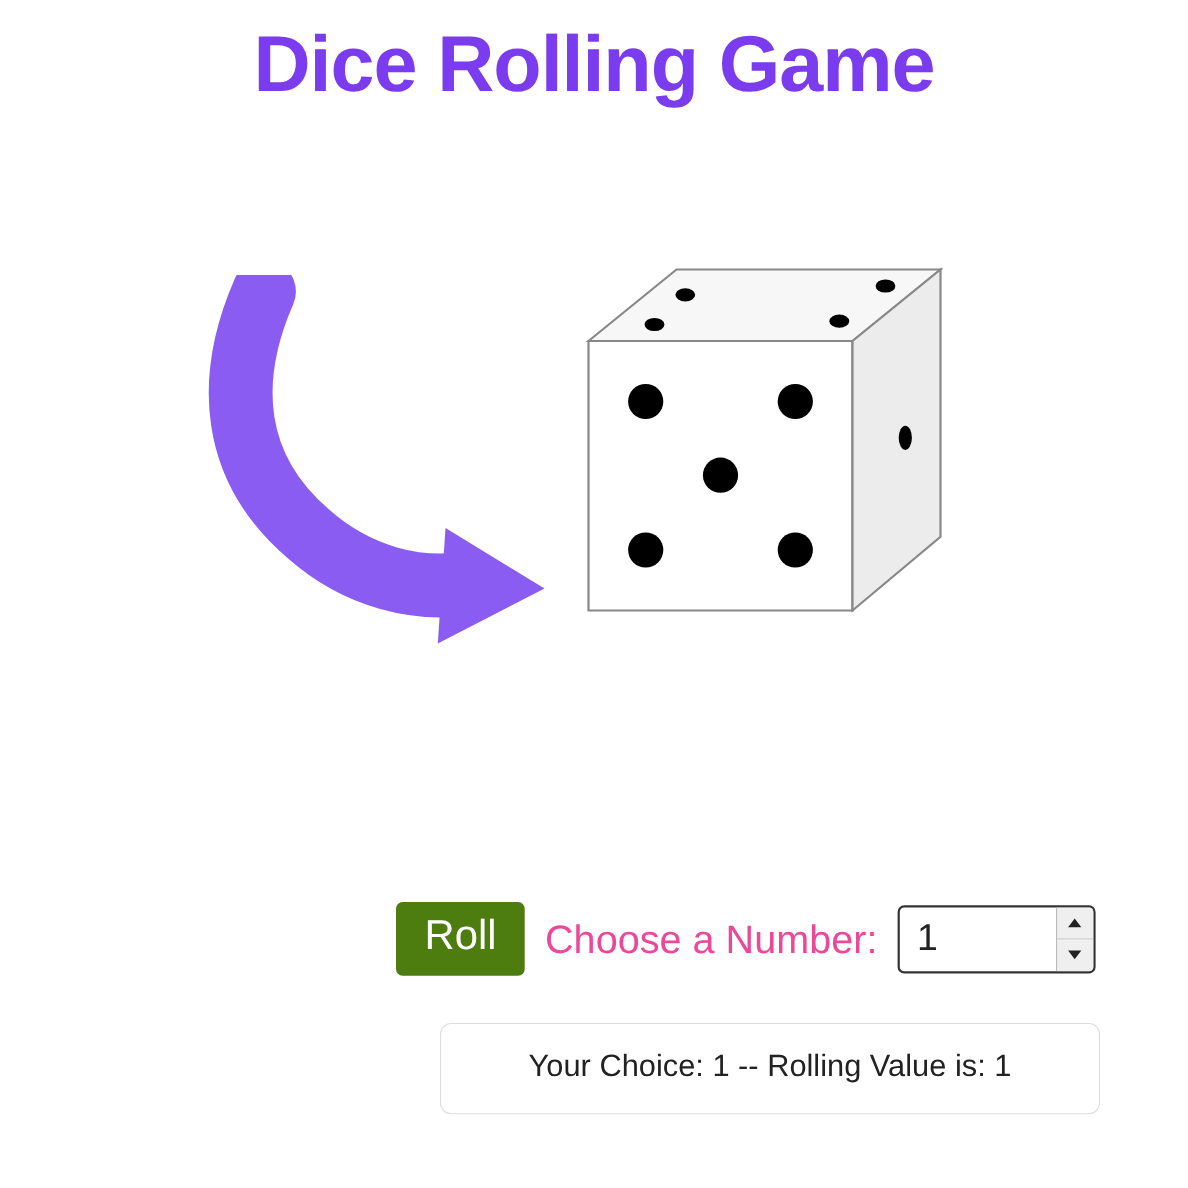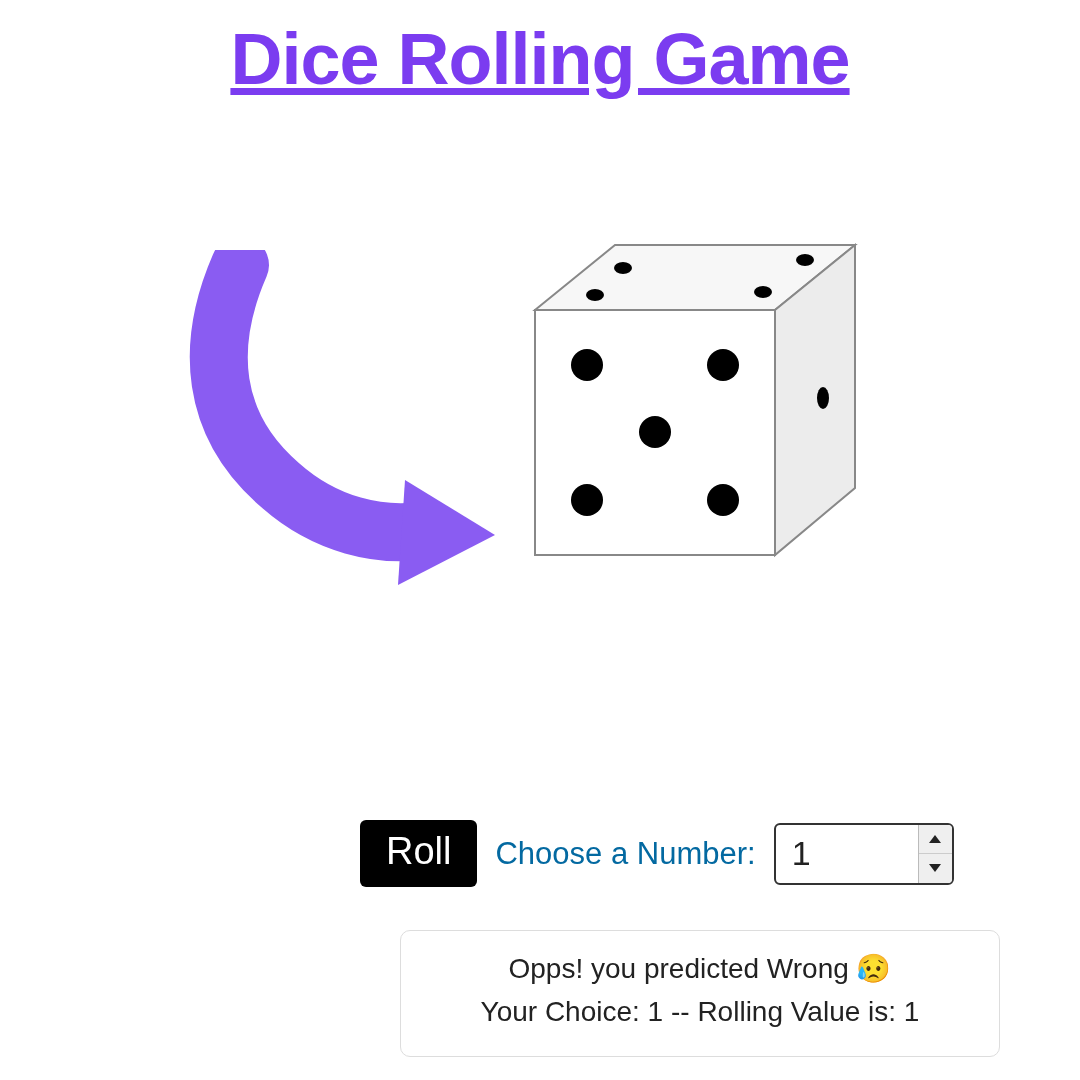--- a/index.html
+++ b/index.html
@@ -24,21 +24,20 @@
     left: 0;
     width: 1080px;
     text-align: center;
     font-family: "Arial Black", Arial, sans-serif;
     font-weight: 900;
     font-size: 72px;
     line-height: 1.15;
     letter-spacing: -1px;
     color: #7b3cf0;
     padding: 18px 0 0 0;
-    text-decoration: underline;
   }
   .headline .line { display: block; white-space: nowrap; }
   
   .arrow-wrap {
     position: absolute;
     left: 150px;
     top: 250px;
     width: 350px;
     height: 340px;
   }
@@ -56,32 +55,32 @@
   .controls {
     position: absolute;
     left: 360px;
     top: 820px;
     display: flex;
     align-items: center;
     gap: 18px;
     font-size: 34px;
   }
   .roll-btn {
-    background: #000000;
+    background: #4d7c0f;
     color: #ffffff;
     font-size: 38px;
     padding: 10px 26px 14px 26px;
     border: none;
     border-radius: 6px;
     cursor: pointer;
     font-family: Arial, Helvetica, sans-serif;
   }
   .choose-label {
-    color: #0369a1;
-    font-size: 31px;
+    color: #ec4899;
+    font-size: 36px;
   }
   .num-wrap {
     position: relative;
     border: 2px solid #333;
     border-radius: 6px;
     width: 180px;
     height: 62px;
     background: #fff;
     display: flex;
     align-items: center;
@@ -185,17 +184,16 @@
             <div class="tri up"></div>
           </div>
         <div class="sp">
             <div class="tri down"></div>
           </div>
       </div>
     </div>
   </div>
 
   <div class="result-card">
-    <div class="row1">Opps! you predicted Wrong 😥</div>
     <div class="row2">Your Choice: 1 -- Rolling Value is: 1</div>
   </div>
 
 </div>
 
 </body></html>

